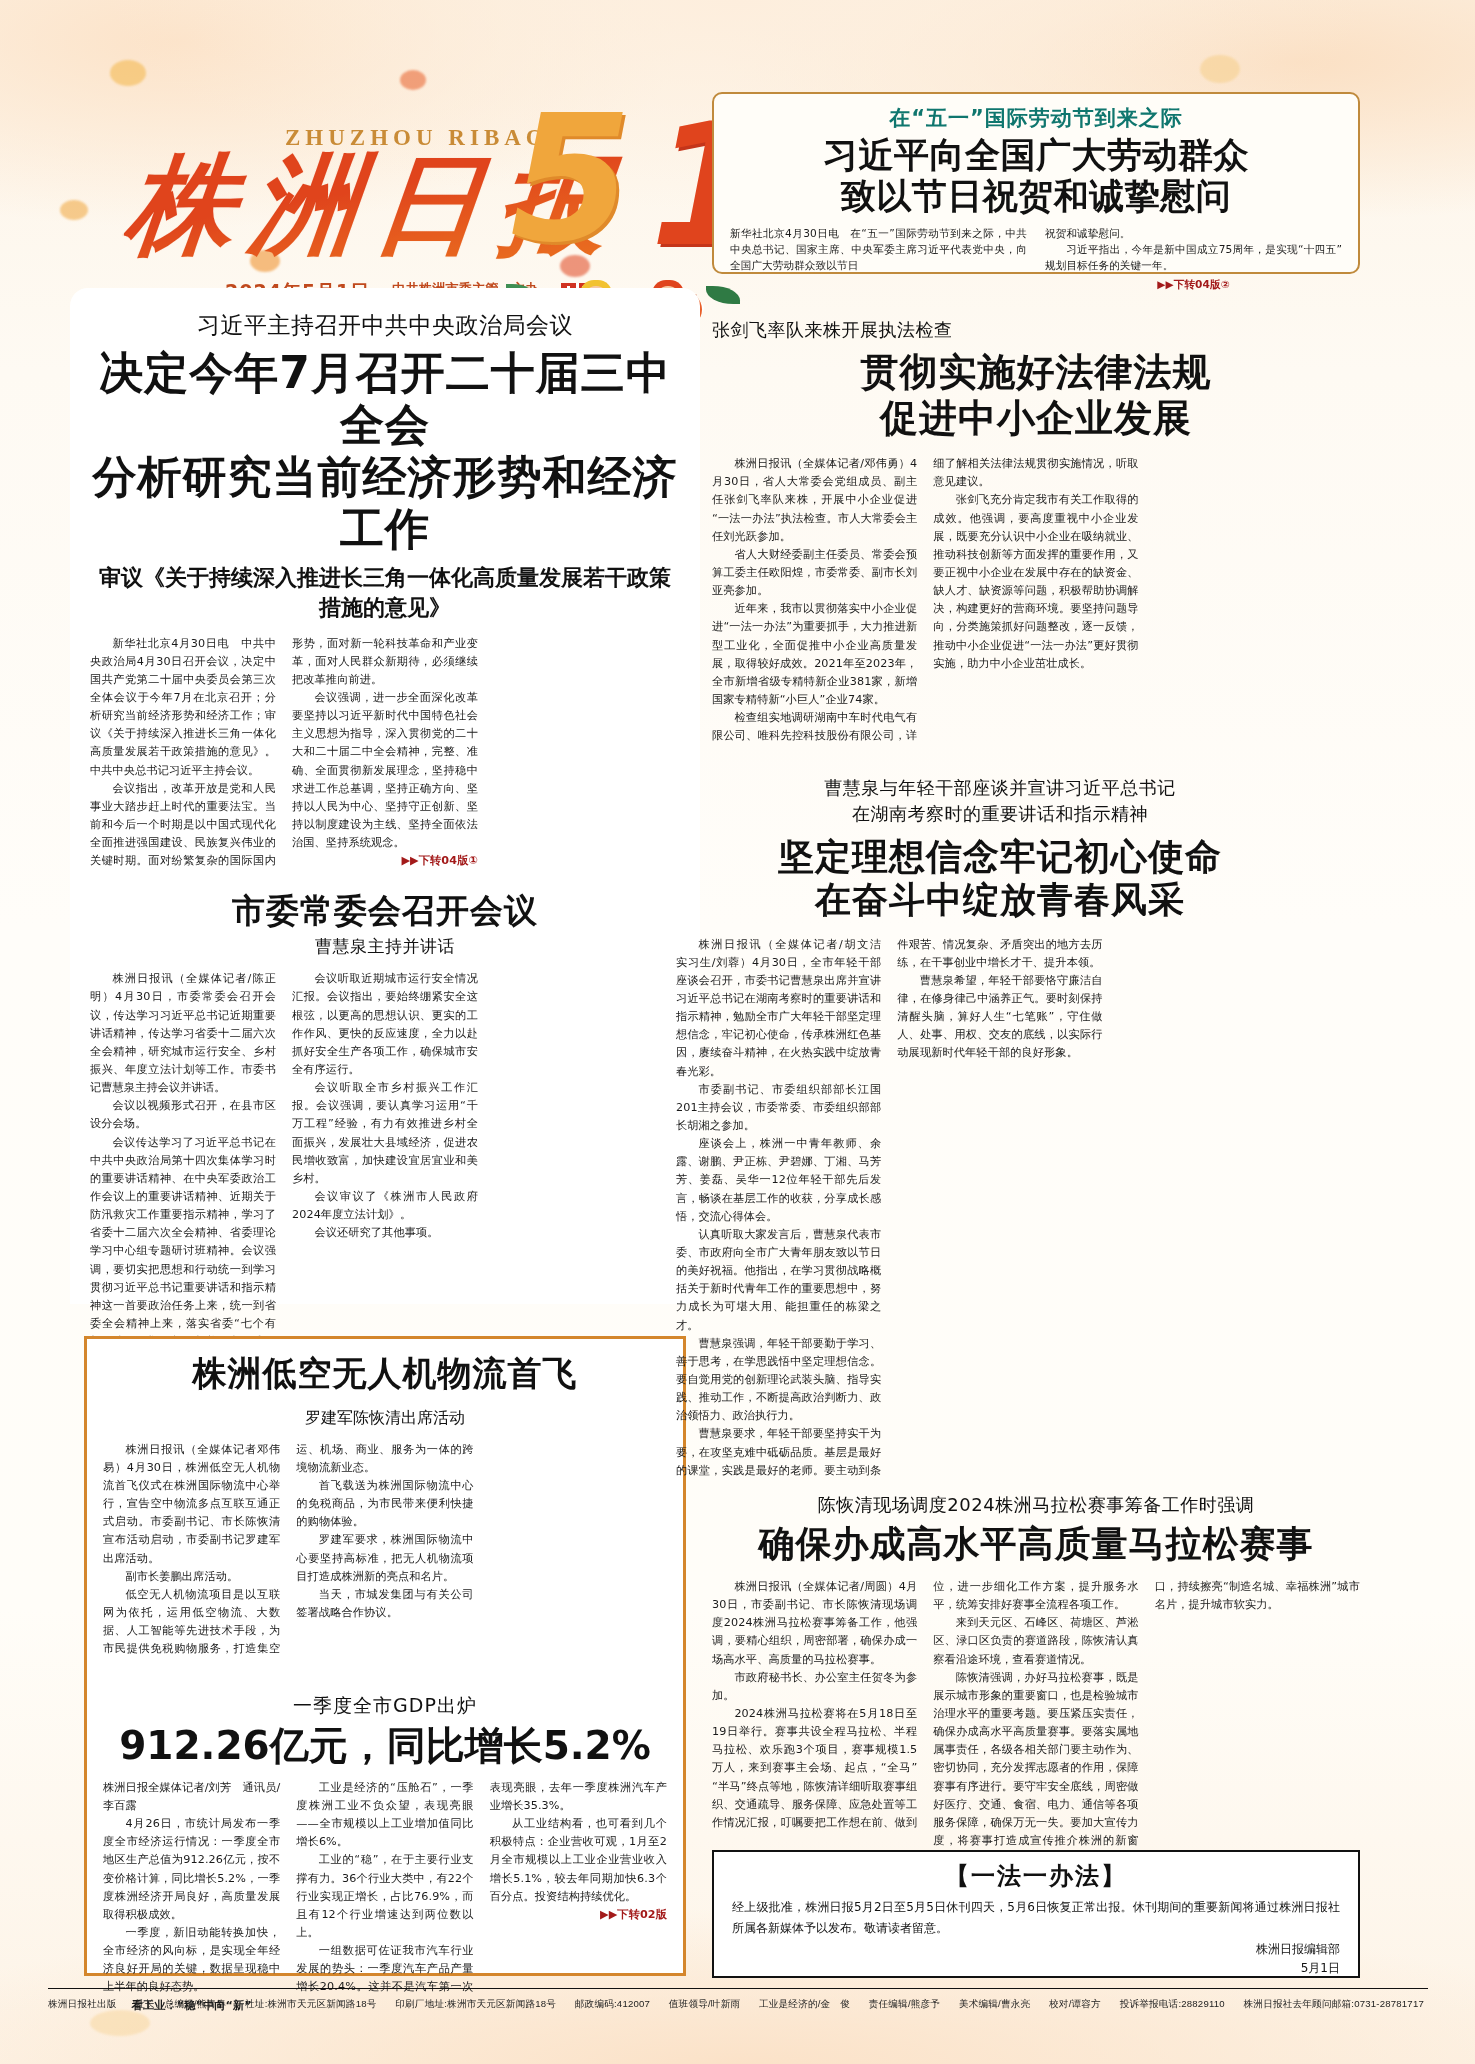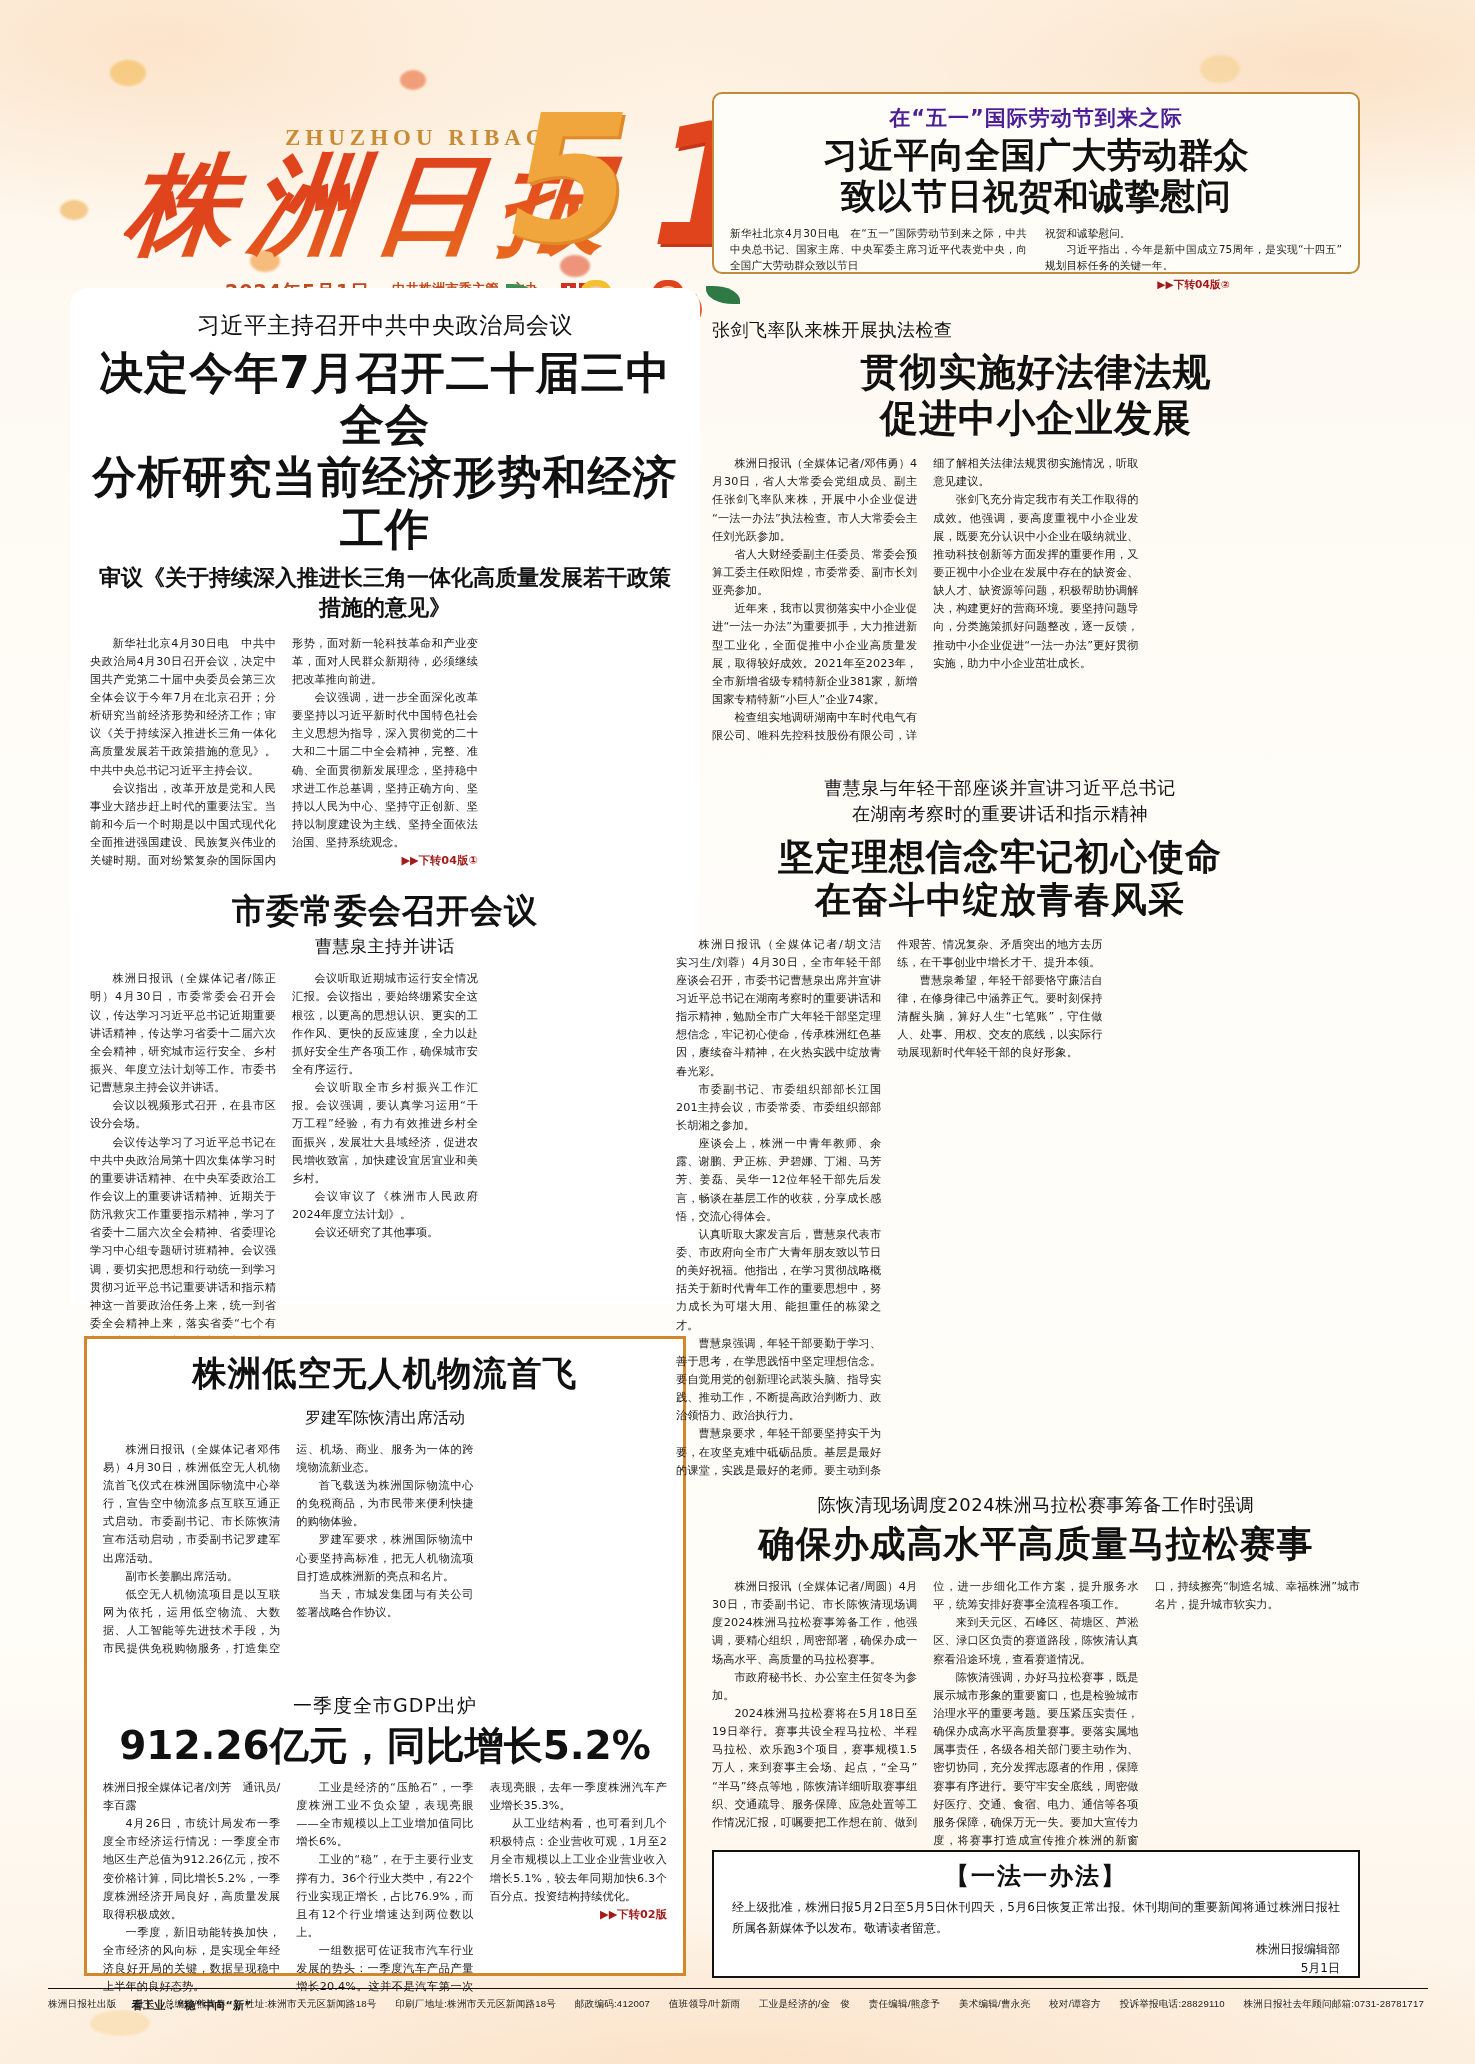--- a/index.html
+++ b/index.html
@@ -90,21 +90,21 @@
   #badge-holiday{
     background:#e8602a;color:#fff;font-size:17px;font-weight:bold;
     padding:7px 16px;border-radius:20px;letter-spacing:1px;
   }
   
   #lead-box{
     left:712px;top:92px;width:648px;height:182px;
     border:2.5px solid #c08a3c;border-radius:10px;background:#fffdf8;
     box-sizing:border-box;padding:10px 16px 8px 16px;
   }
-  #lead-kicker{font-size:21px;font-weight:bold;text-align:center;letter-spacing:1px;color:#4c1d95;}
+  #lead-kicker{font-size:21px;font-weight:bold;text-align:center;letter-spacing:1px;color:#0f766e;}
   #lead-title{font-size:35px;font-weight:bold;text-align:center;line-height:1.18;margin-top:3px;letter-spacing:.5px;}
   #lead-body{margin-top:7px;display:flex;gap:18px;font-size:10.6px;line-height:1.55;}
   #lead-body > div{flex:1;text-align:justify;}
   
   #main-card{
     left:70px;top:288px;width:630px;height:1016px;
     background:#fff;border-radius:18px 18px 0 0;
     box-sizing:border-box;padding:22px 20px 0 20px;
   }
   #mh-kicker{font-size:23px;text-align:center;letter-spacing:.5px;font-weight:500;}

